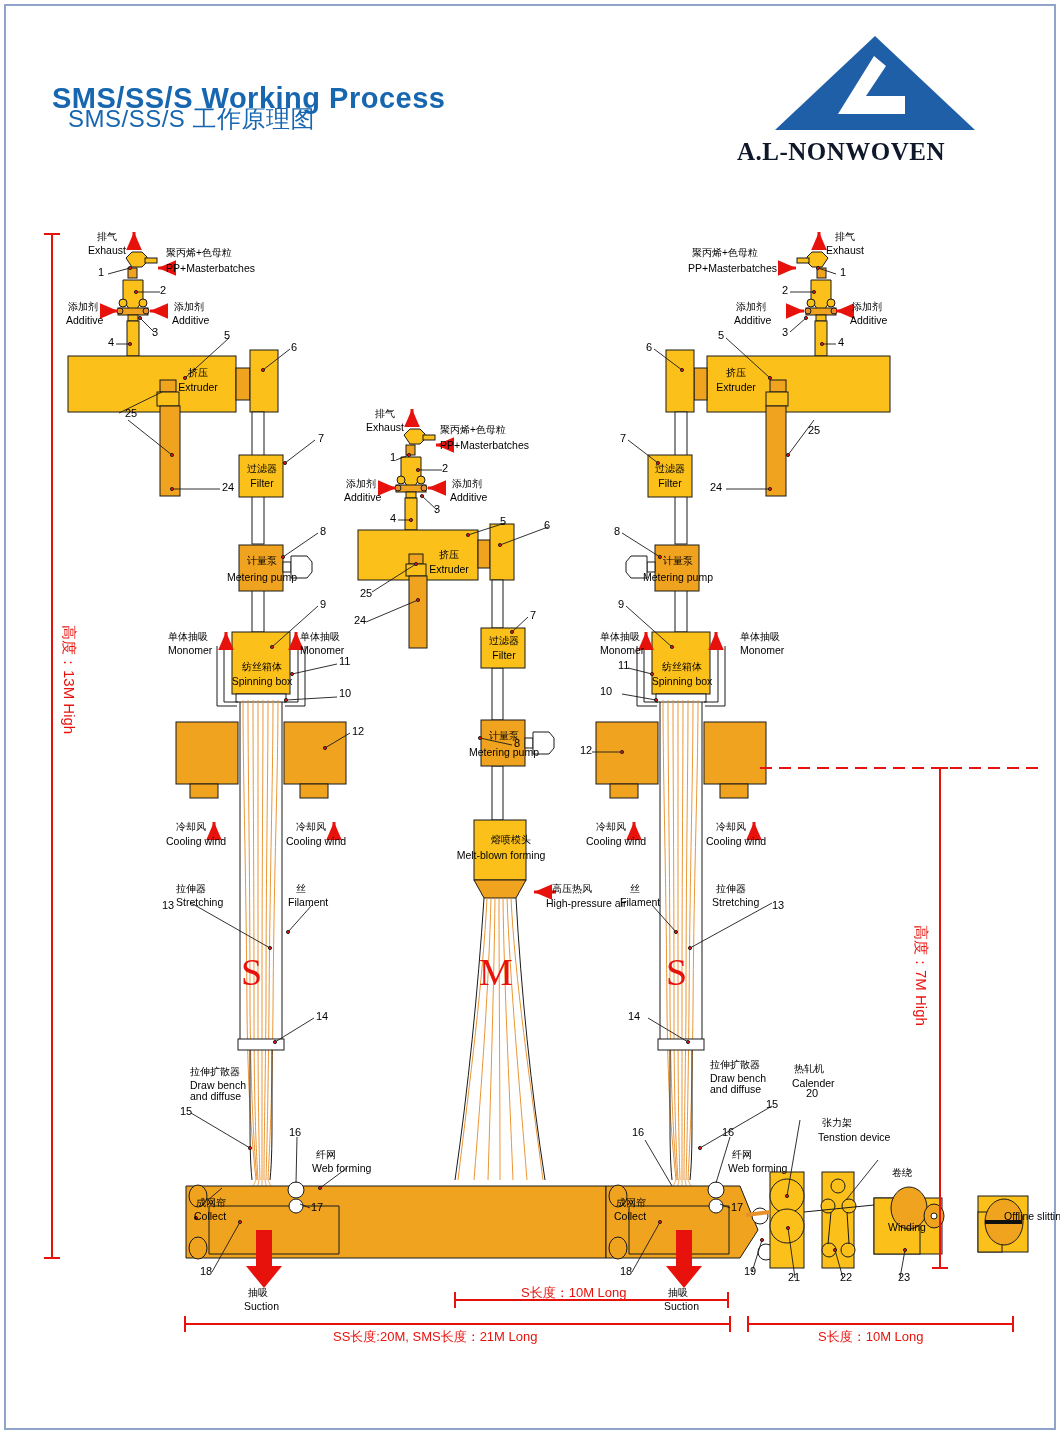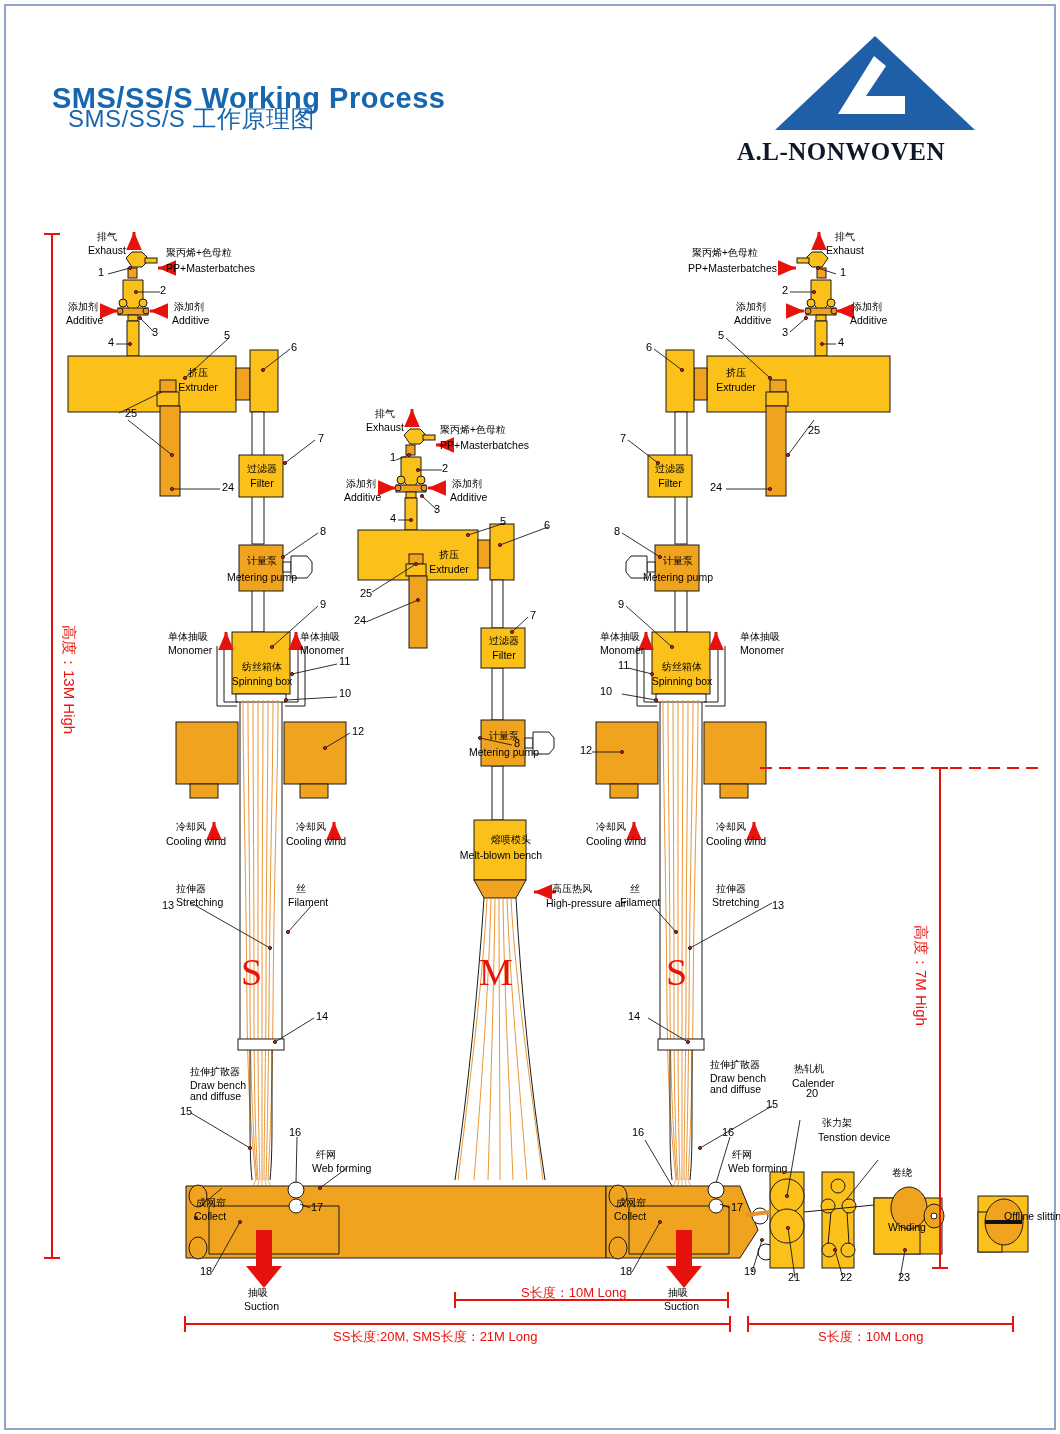--- a/index.html
+++ b/index.html
@@ -512,21 +512,21 @@
   <div class="t en" style="left:344px;top:492px;">Additive</div>
   <div class="t cn" style="left:452px;top:479px;">添加剂</div>
   <div class="t en" style="left:450px;top:492px;">Additive</div>
   <div class="t lbl cn" style="left:427px;top:550px;width:44px;">挤压</div>
   <div class="t lbl en" style="left:423px;top:564px;width:52px;">Extruder</div>
   <div class="t lbl cn" style="left:482px;top:636px;width:44px;">过滤器</div>
   <div class="t lbl en" style="left:482px;top:650px;width:44px;">Filter</div>
   <div class="t lbl cn" style="left:482px;top:731px;width:44px;">计量泵</div>
   <div class="t lbl en" style="left:452px;top:747px;width:104px;">Metering pump</div>
   <div class="t lbl cn" style="left:476px;top:835px;width:70px;">熔喷模头</div>
-  <div class="t lbl en" style="left:452px;top:850px;width:98px;">Melt-blown bench</div>
+  <div class="t lbl en" style="left:452px;top:850px;width:98px;">Melt-blown forming</div>
   <div class="t cn" style="left:552px;top:884px;">高压热风</div>
   <div class="t en" style="left:546px;top:898px;">High-pressure air</div>
 
   <div class="t lbl cn" style="left:822px;top:232px;width:46px;">排气</div>
   <div class="t lbl en" style="left:818px;top:245px;width:54px;">Exhaust</div>
   <div class="t cn" style="left:692px;top:248px;">聚丙烯+色母粒</div>
   <div class="t en" style="left:688px;top:263px;">PP+Masterbatches</div>
   <div class="t cn" style="left:736px;top:302px;">添加剂</div>
   <div class="t en" style="left:734px;top:315px;">Additive</div>
   <div class="t cn" style="left:852px;top:302px;">添加剂</div>

